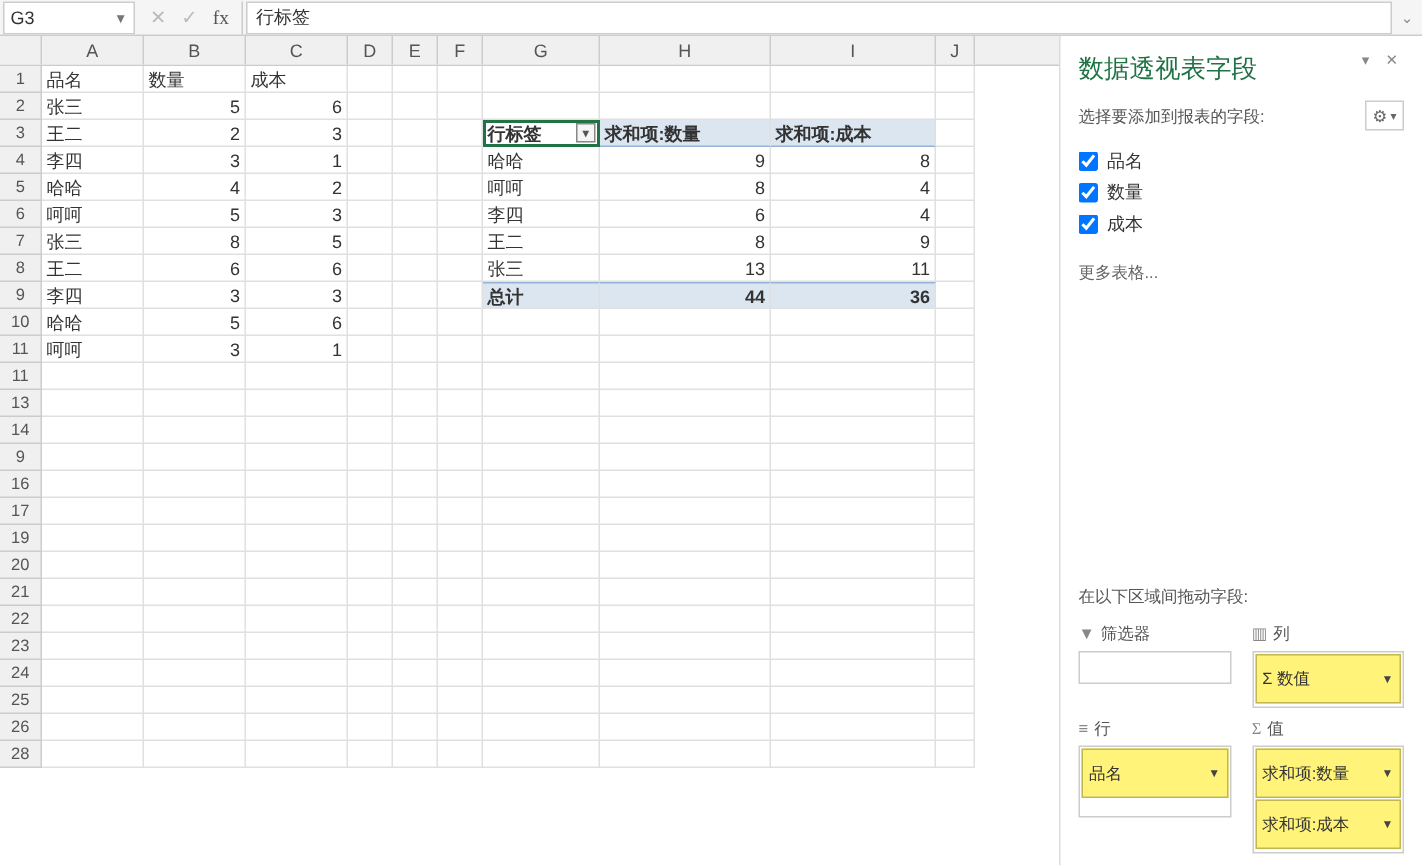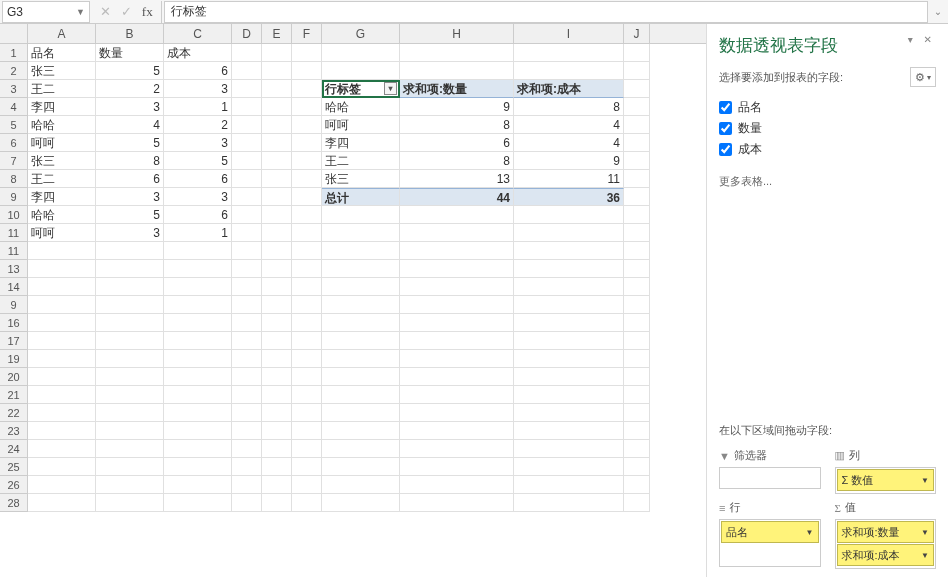--- a/index.html
+++ b/index.html
@@ -61,21 +61,21 @@
 
 .panel-spacer { flex: 1; }
 
 .drag-prompt { font-size: 11px; color: #555; margin-bottom: 10px; }
 .areas { display: grid; grid-template-columns: 1fr 1fr; gap: 6px 14px; }
 .area-box { }
 .area-label { font-size: 11px; color: #555; display: flex; align-items: center; gap: 4px; margin-bottom: 4px; }
 .area-icon { font-size: 11px; color: #888; }
 .area-drop { border: 1px solid #ccc; min-height: 22px; background: #fff; padding: 1px; }
 .area-drop.tall { min-height: 48px; }
-.area-item { background: #fff37a; border: 1px solid #c0b84f; height: 22px; margin-bottom: 1px; display: flex; align-items: center; justify-content: space-between; padding: 0 4px; font-size: 11px; }
+.area-item { background: #fff37a; border: 1px solid #c0b84f; height: 33px; margin-bottom: 1px; display: flex; align-items: center; justify-content: space-between; padding: 0 4px; font-size: 11px; }
 .area-item .caret { font-size: 8px; color: #444; }
 .sigma { font-family: "Times New Roman", serif; }
 </style>
 </head>
 <body>
 
 <div class="formula-bar">
   <div class="name-box">
     <span>G3</span>
     <span class="dd">▼</span>

